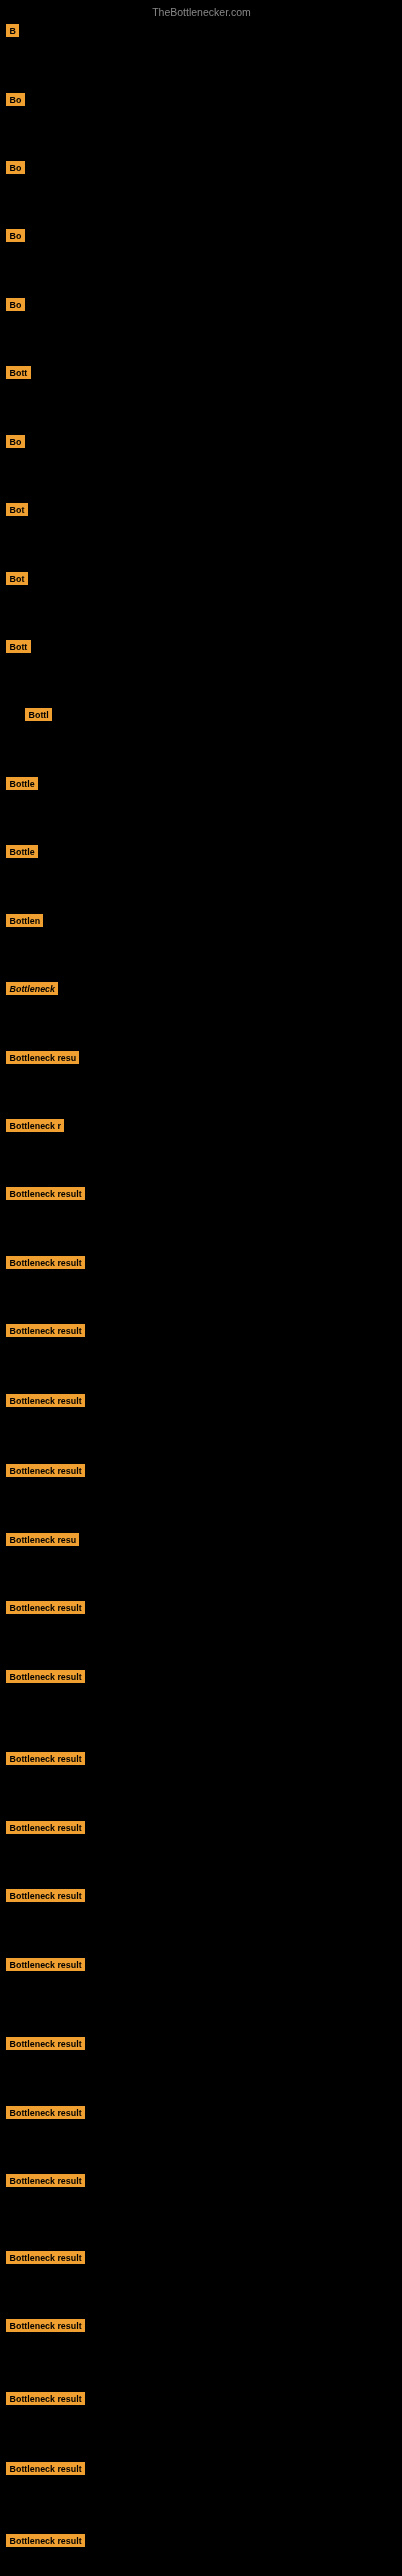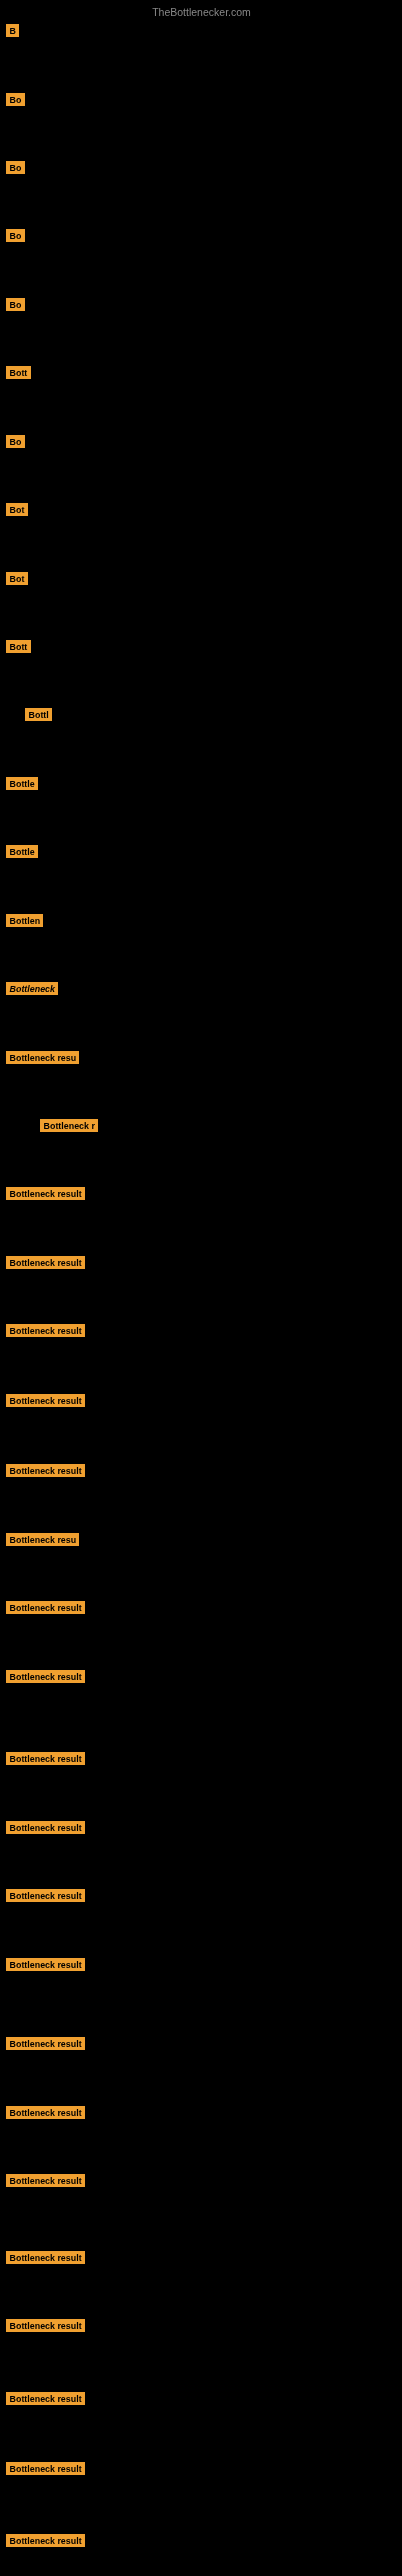--- a/index.html
+++ b/index.html
@@ -57,21 +57,21 @@
     <div class="badge-container" style="top: 435px;"><span class="badge" style="max-width: 26px;">Bo</span></div>
     <div class="badge-container" style="top: 503px;"><span class="badge" style="max-width: 29px;">Bot</span></div>
     <div class="badge-container" style="top: 572px;"><span class="badge" style="max-width: 29px;">Bot</span></div>
     <div class="badge-container" style="top: 640px;"><span class="badge" style="max-width: 32px;">Bott</span></div>
     <div class="badge-container" style="top: 708px; padding-left: 19px;"><span class="badge" style="max-width: 37px;">Bottl</span></div>
     <div class="badge-container" style="top: 777px;"><span class="badge" style="max-width: 42px;">Bottle</span></div>
     <div class="badge-container" style="top: 845px;"><span class="badge" style="max-width: 42px;">Bottle</span></div>
     <div class="badge-container" style="top: 914px;"><span class="badge" style="max-width: 52px; text-align: center;">Bottlen</span></div>
     <div class="badge-container" style="top: 982px; font-style: italic;"><span class="badge" style="max-width: 69px;">Bottleneck</span></div>
     <div class="badge-container" style="top: 1051px;"><span class="badge" style="max-width: 101px;">Bottleneck resu</span></div>
-    <div class="badge-container" style="top: 1119px;"><span class="badge" style="max-width: 77px; margin-left: 34px;">Bottleneck r</span></div>
+    <div class="badge-container" style="top: 1119px;"><span class="badge" style="max-width: 77px;">Bottleneck r</span></div>
     <div class="badge-container" style="top: 1187px;"><span class="badge" style="max-width: 113px;">Bottleneck result</span></div>
     <div class="badge-container" style="top: 1256px;"><span class="badge" style="max-width: 113px;">Bottleneck result</span></div>
     <div class="badge-container" style="top: 1324px;"><span class="badge" style="max-width: 113px;">Bottleneck result</span></div>
     <div class="badge-container" style="top: 1394px;"><span class="badge" style="max-width: 125px;">Bottleneck result</span></div>
     <div class="badge-container" style="top: 1464px;"><span class="badge" style="max-width: 133px;">Bottleneck result</span></div>
     <div class="badge-container" style="top: 1533px;"><span class="badge" style="max-width: 101px;">Bottleneck resu</span></div>
     <div class="badge-container" style="top: 1601px;"><span class="badge" style="max-width: 113px;">Bottleneck result</span></div>
     <div class="badge-container" style="top: 1670px;"><span class="badge" style="max-width: 113px;">Bottleneck result</span></div>
     <div class="badge-container" style="top: 1752px;"><span class="badge" style="max-width: 163px;">Bottleneck result</span></div>
     <div class="badge-container" style="top: 1821px;"><span class="badge" style="max-width: 141px;">Bottleneck result</span></div>

